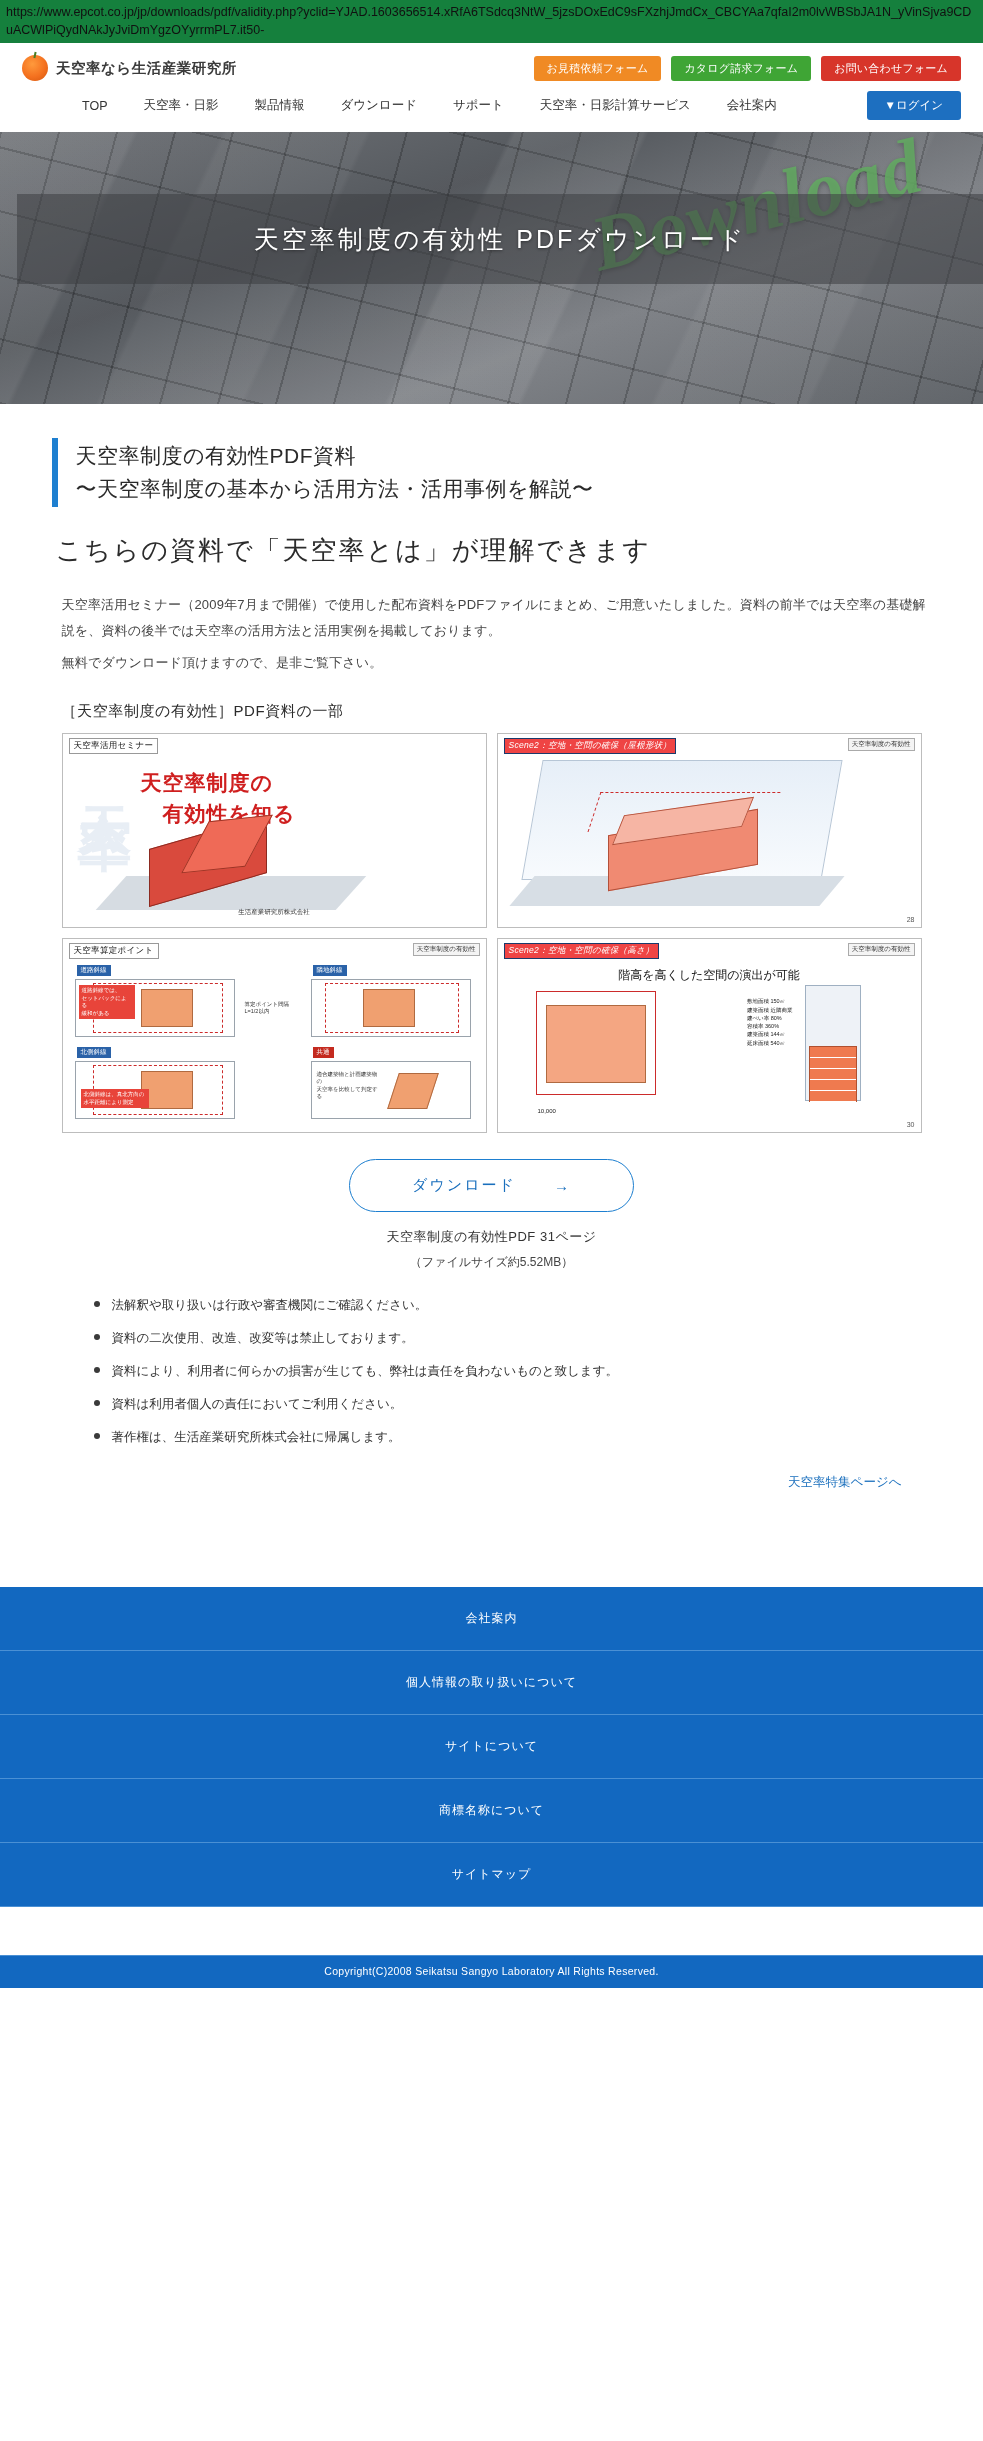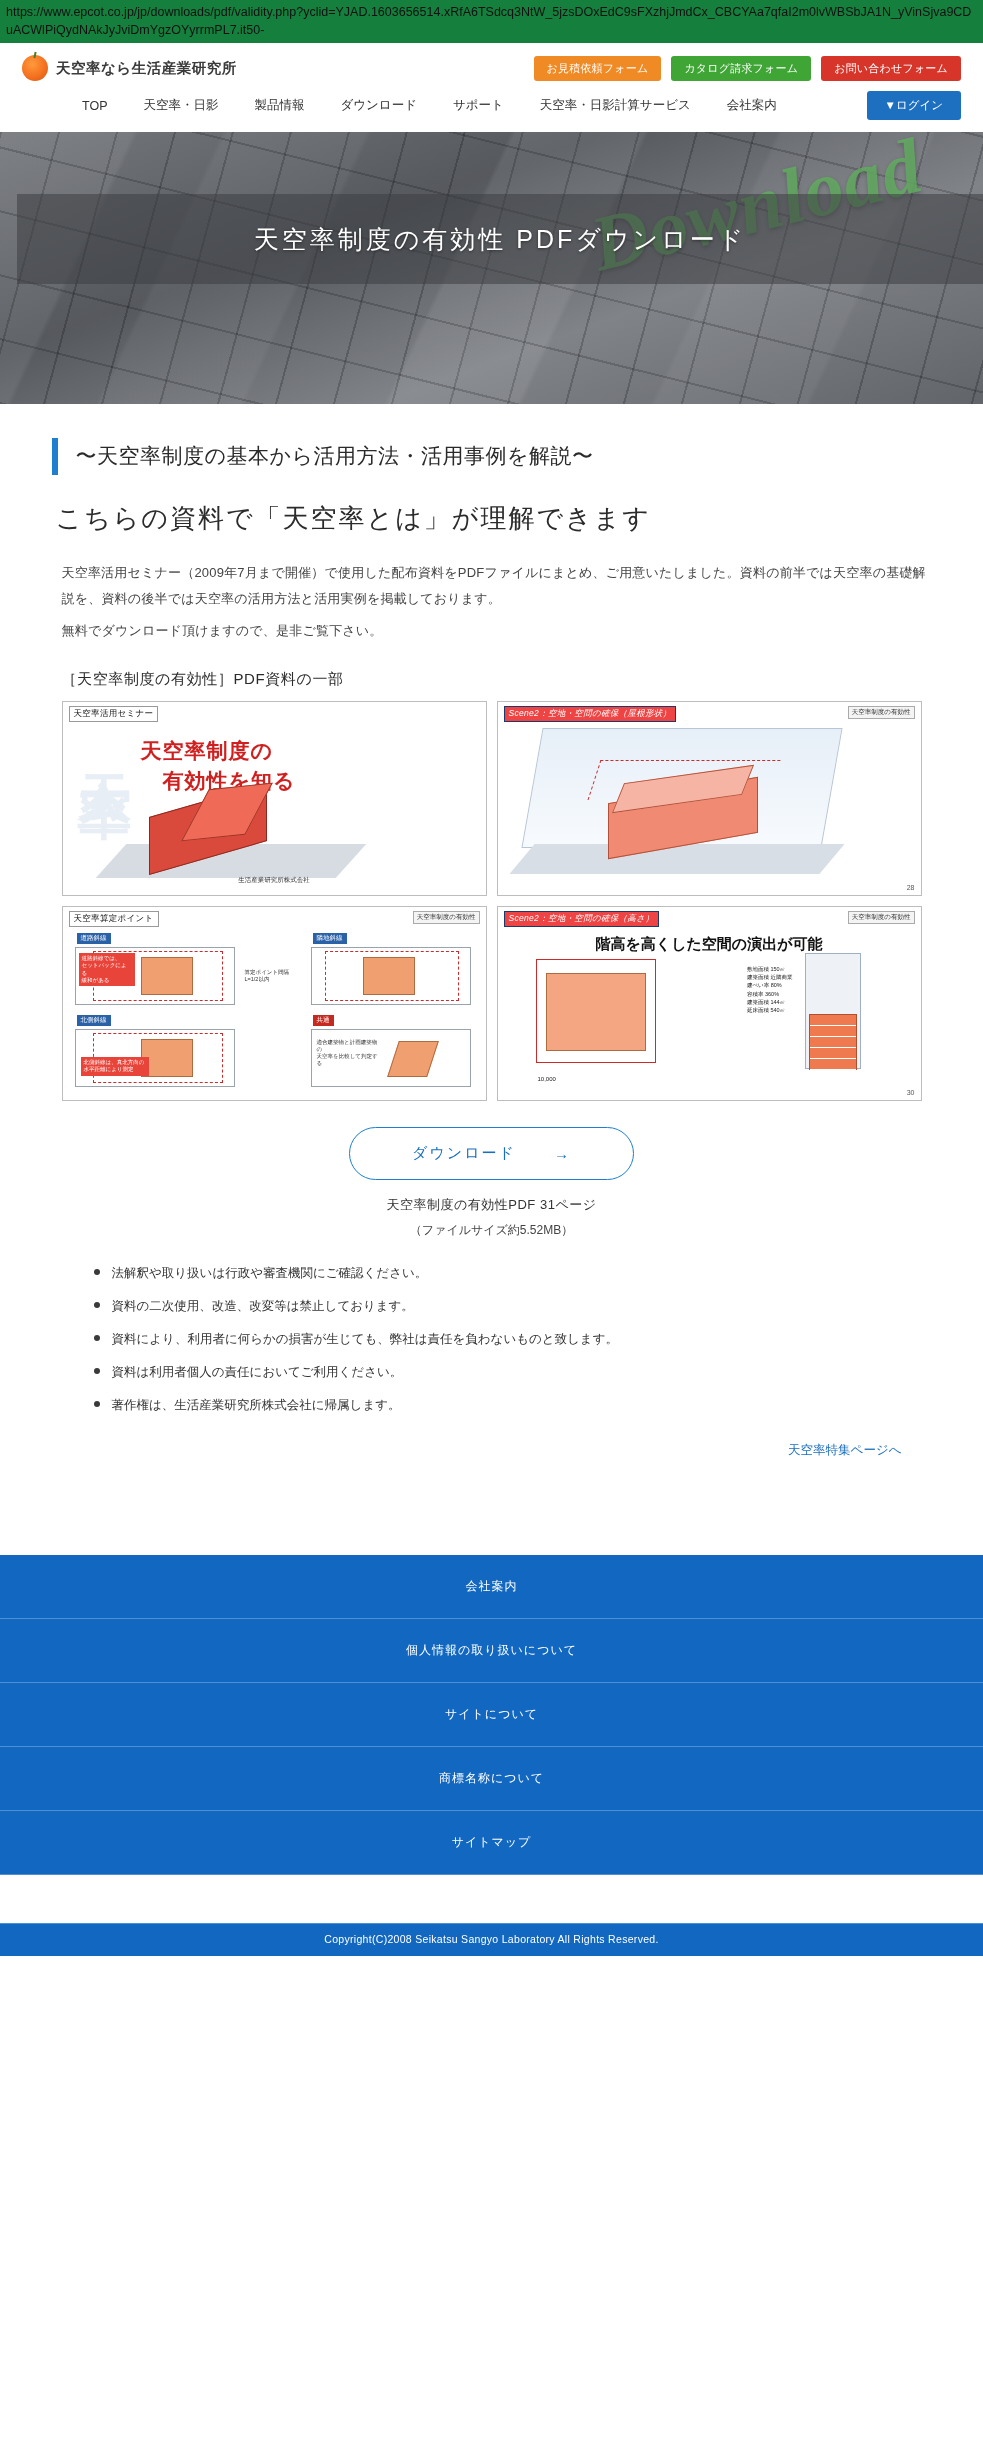--- a/index.html
+++ b/index.html
@@ -306,21 +306,21 @@
   }
   .s4 .redbox {
     position:absolute; background:#e8443a; color:#fff; font-size:5.5px;
     padding:2px 3px; line-height:1.35;
   }
   .s4 .note { position:absolute; font-size:5.5px; color:#333; line-height:1.3; }
 
   
   .s5-title {
     position:absolute; left: 50%; top: 28px; transform: translateX(-50%);
-    font-size: 15px; color:#111; font-weight:bold; white-space:nowrap;
+    font-size: 12px; color:#111; font-weight:normal; white-space:nowrap;
   }
   .s5-frame {
     position:absolute; left: 38px; top: 52px; width: 120px; height: 104px;
     border:1.4px solid #cc2b2b;
   }
   .s5-inner {
     position:absolute; left: 48px; top: 66px; width: 100px; height: 78px;
     background:#f4a682; border:1px solid #b06a40;
   }
   .s5-tower {
@@ -455,20 +455,21 @@
   <div class="hero-keys"></div>
   <div class="hero-watermark">Download</div>
   <div class="hero-bar">
     <h1 class="hero-title">天空率制度の有効性 PDFダウンロード</h1>
   </div>
 </section>
 
 <main class="main">
 
   <div class="lead-block">
+    <div class="lead-line">天空率制度の有効性PDF資料</div>
     <div class="lead-line">〜天空率制度の基本から活用方法・活用事例を解説〜</div>
   </div>
 
   <h2 class="headline">こちらの資料で「天空率とは」が理解できます</h2>
 
   <p class="para">天空率活用セミナー（2009年7月まで開催）で使用した配布資料をPDFファイルにまとめ、ご用意いたしました。資料の前半では天空率の基礎解説を、資料の後半では天空率の活用方法と活用実例を掲載しております。</p>
   <p class="para">無料でダウンロード頂けますので、是非ご覧下さい。</p>
 
   <div class="section-label">［天空率制度の有効性］PDF資料の一部</div>
 

